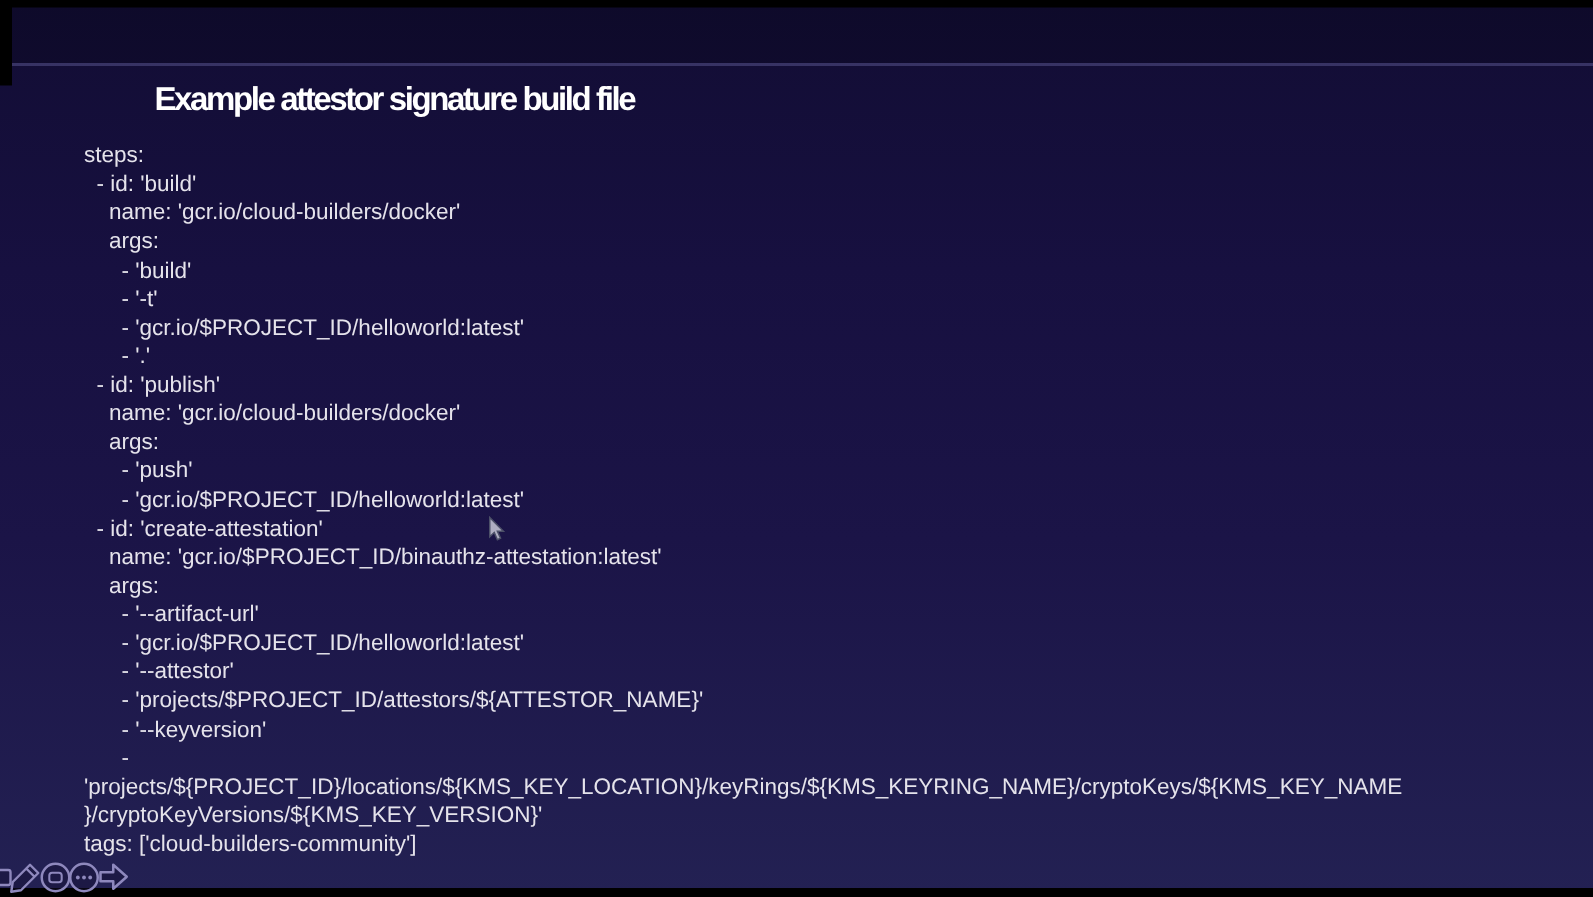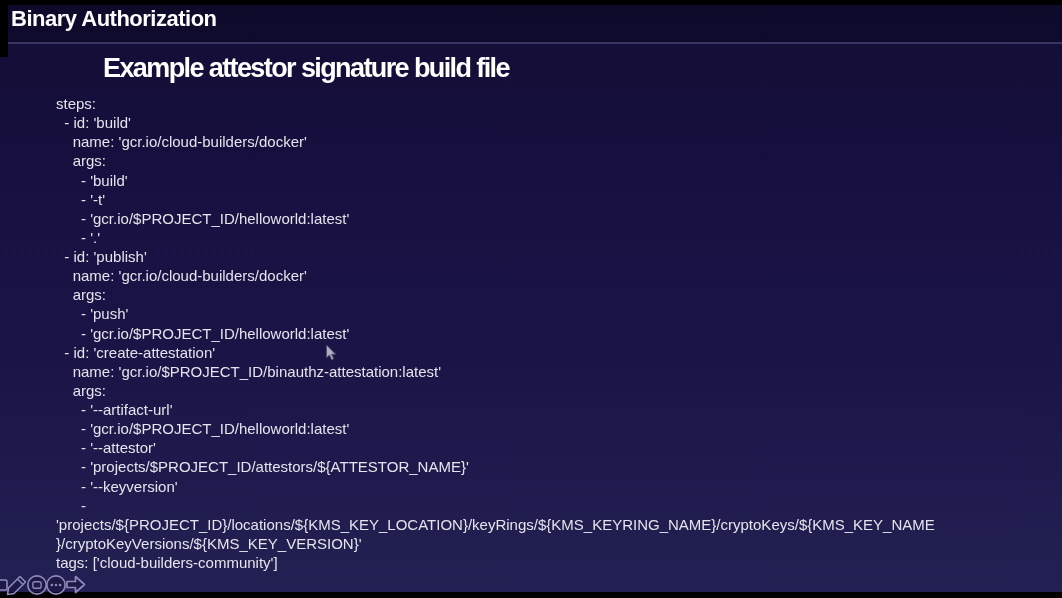--- a/index.html
+++ b/index.html
@@ -15,21 +15,21 @@
   .bar-left{position:absolute;top:0;left:0;width:8px;height:57px;background:#000;z-index:4;}
   .header-band{position:absolute;top:0;left:0;right:0;height:42px;background:rgba(0,0,5,0.20);}
   .page-title{
     position:absolute;left:11px;top:6px;margin:0;
     font-size:22px;font-weight:bold;letter-spacing:-0.5px;
     color:#fdfdfe;white-space:nowrap;
   }
   .divider{position:absolute;top:42px;left:8px;right:0;height:2px;background:rgba(92,88,145,0.50);}
   .slide-heading{
     position:absolute;left:103px;top:53px;margin:0;
-    font-size:27px;font-weight:bold;letter-spacing:-1.6px;
+    font-size:22px;font-weight:bold;letter-spacing:-1.6px;
     color:#ffffff;white-space:nowrap;
   }
   .code{
     position:absolute;left:56px;top:94px;margin:0;
     font-family:Liberation Sans, sans-serif;
     font-size:15px;line-height:19.12px;
     color:#e5e3eb;white-space:pre;
   }
   .cursor{position:absolute;left:325px;top:344px;z-index:5;}
   .toolbar{position:absolute;left:0;top:570px;width:100px;height:28px;z-index:6;}
@@ -40,21 +40,20 @@
   .icon-circle2{left:45px;top:4px;}
   .icon-arrow{left:64px;top:3px;}
 </style>
 </head>
 <body>
 
 <div class="stage">
 
   <div class="header-band"></div>
 
-  <h1 class="page-title">Binary Authorization</h1>
   <div class="divider"></div>
 
   <h2 class="slide-heading">Example attestor signature build file</h2>
 
   <pre class="code">steps:
   - id: 'build'
     name: 'gcr.io/cloud-builders/docker'
     args:
       - 'build'
       - '-t'

